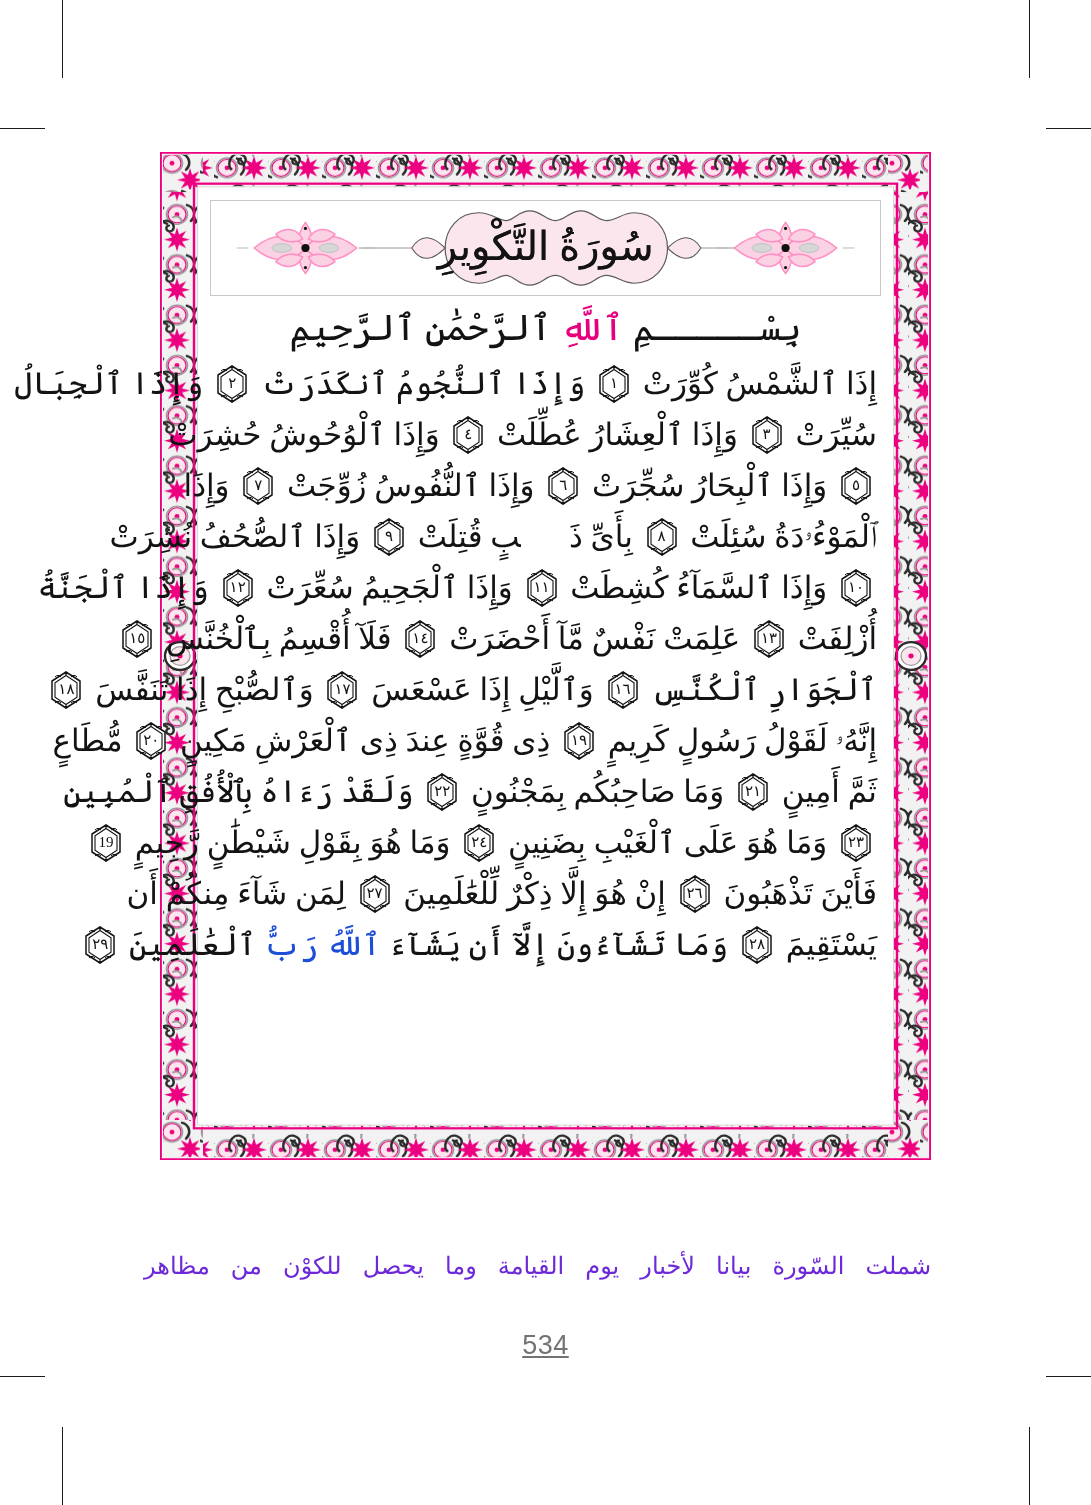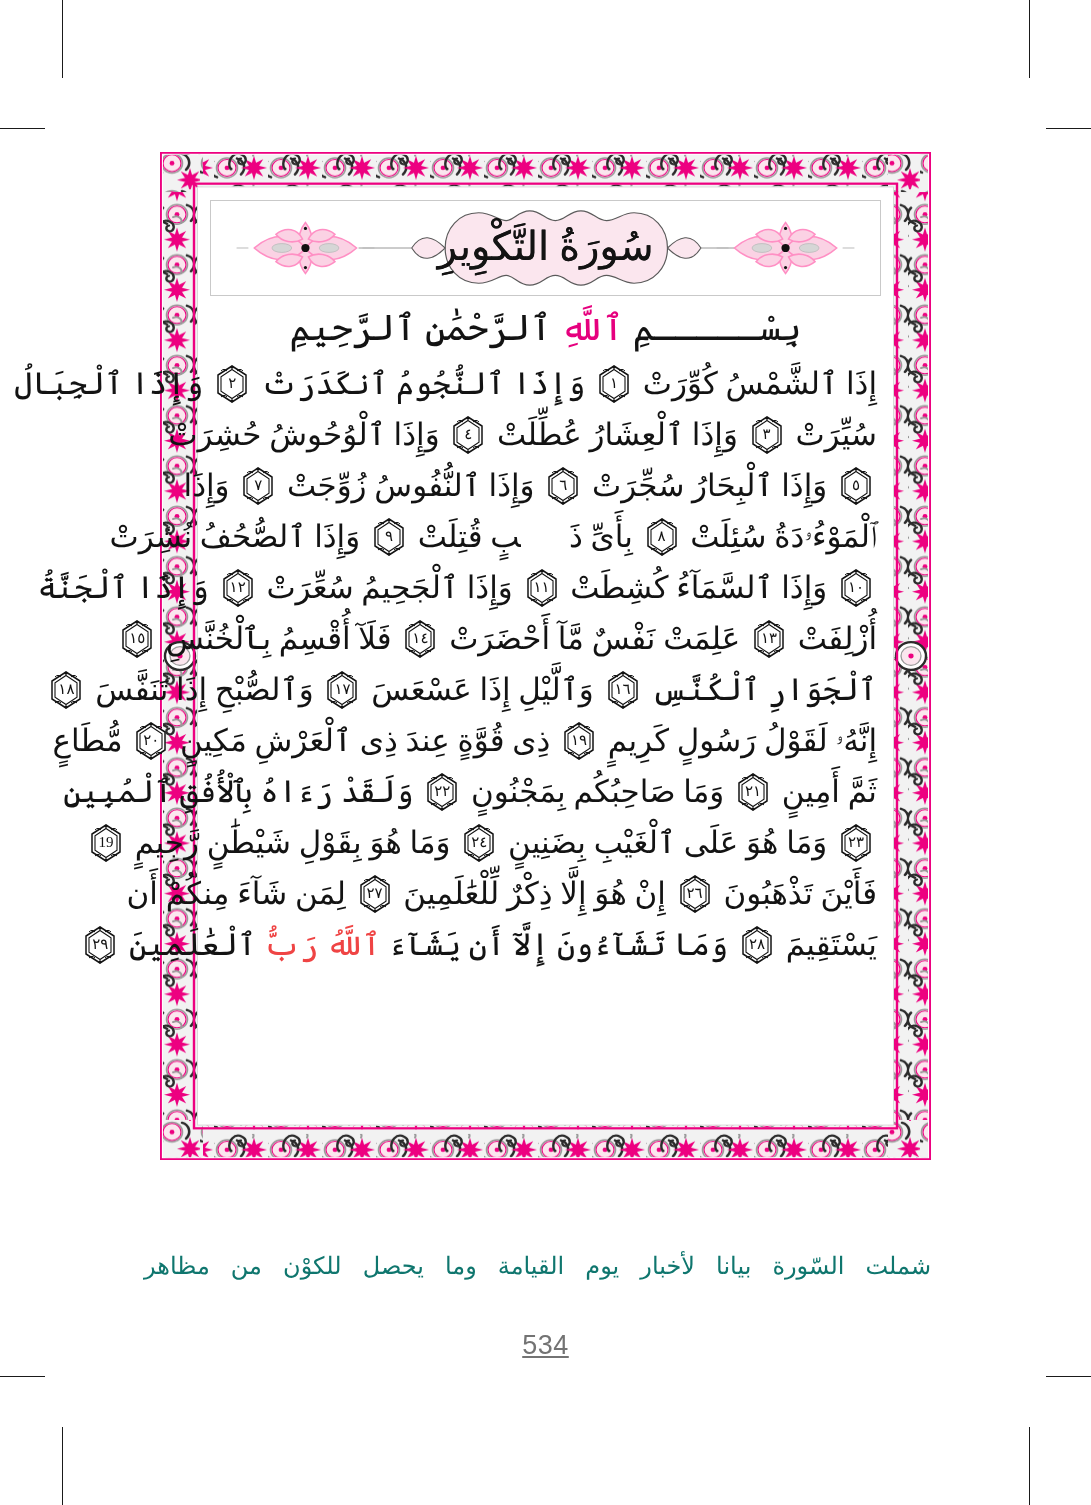--- a/index.html
+++ b/index.html
@@ -115,21 +115,21 @@
     line-height: 1.02;
     color: #131313;
     direction: rtl;
     text-align: justify;
     text-align-last: justify;
     white-space: nowrap;
     margin: 0;
     padding: 5px 0 6px 0;
     overflow: visible;
   }
-  .ayah-line .lafz-jalalah { color: #ef4444; }
+  .ayah-line .lafz-jalalah { color: #1d4ed8; }
 
   
   .ayah-mark {
     display: inline-block;
     position: relative;
     width: 40px;
     height: 40px;
     vertical-align: -10px;
     margin: 0 1px;
   }
@@ -151,21 +151,21 @@
     position: absolute;
     left: 144px;
     right: 160px;
     top: 1248px;
     direction: rtl;
     text-align: justify;
     text-align-last: justify;
     font-family: "Liberation Serif", "DejaVu Serif", serif;
     font-size: 24px;
     line-height: 1.5;
-    color: #0f766e;
+    color: #6d28d9;
   }
   .folio {
     position: absolute;
     left: 0; right: 0;
     top: 1330px;
     text-align: center;
     font-family: "Liberation Sans", "DejaVu Sans", sans-serif;
     font-size: 27px;
     color: #737373;
     letter-spacing: 0.5px;

